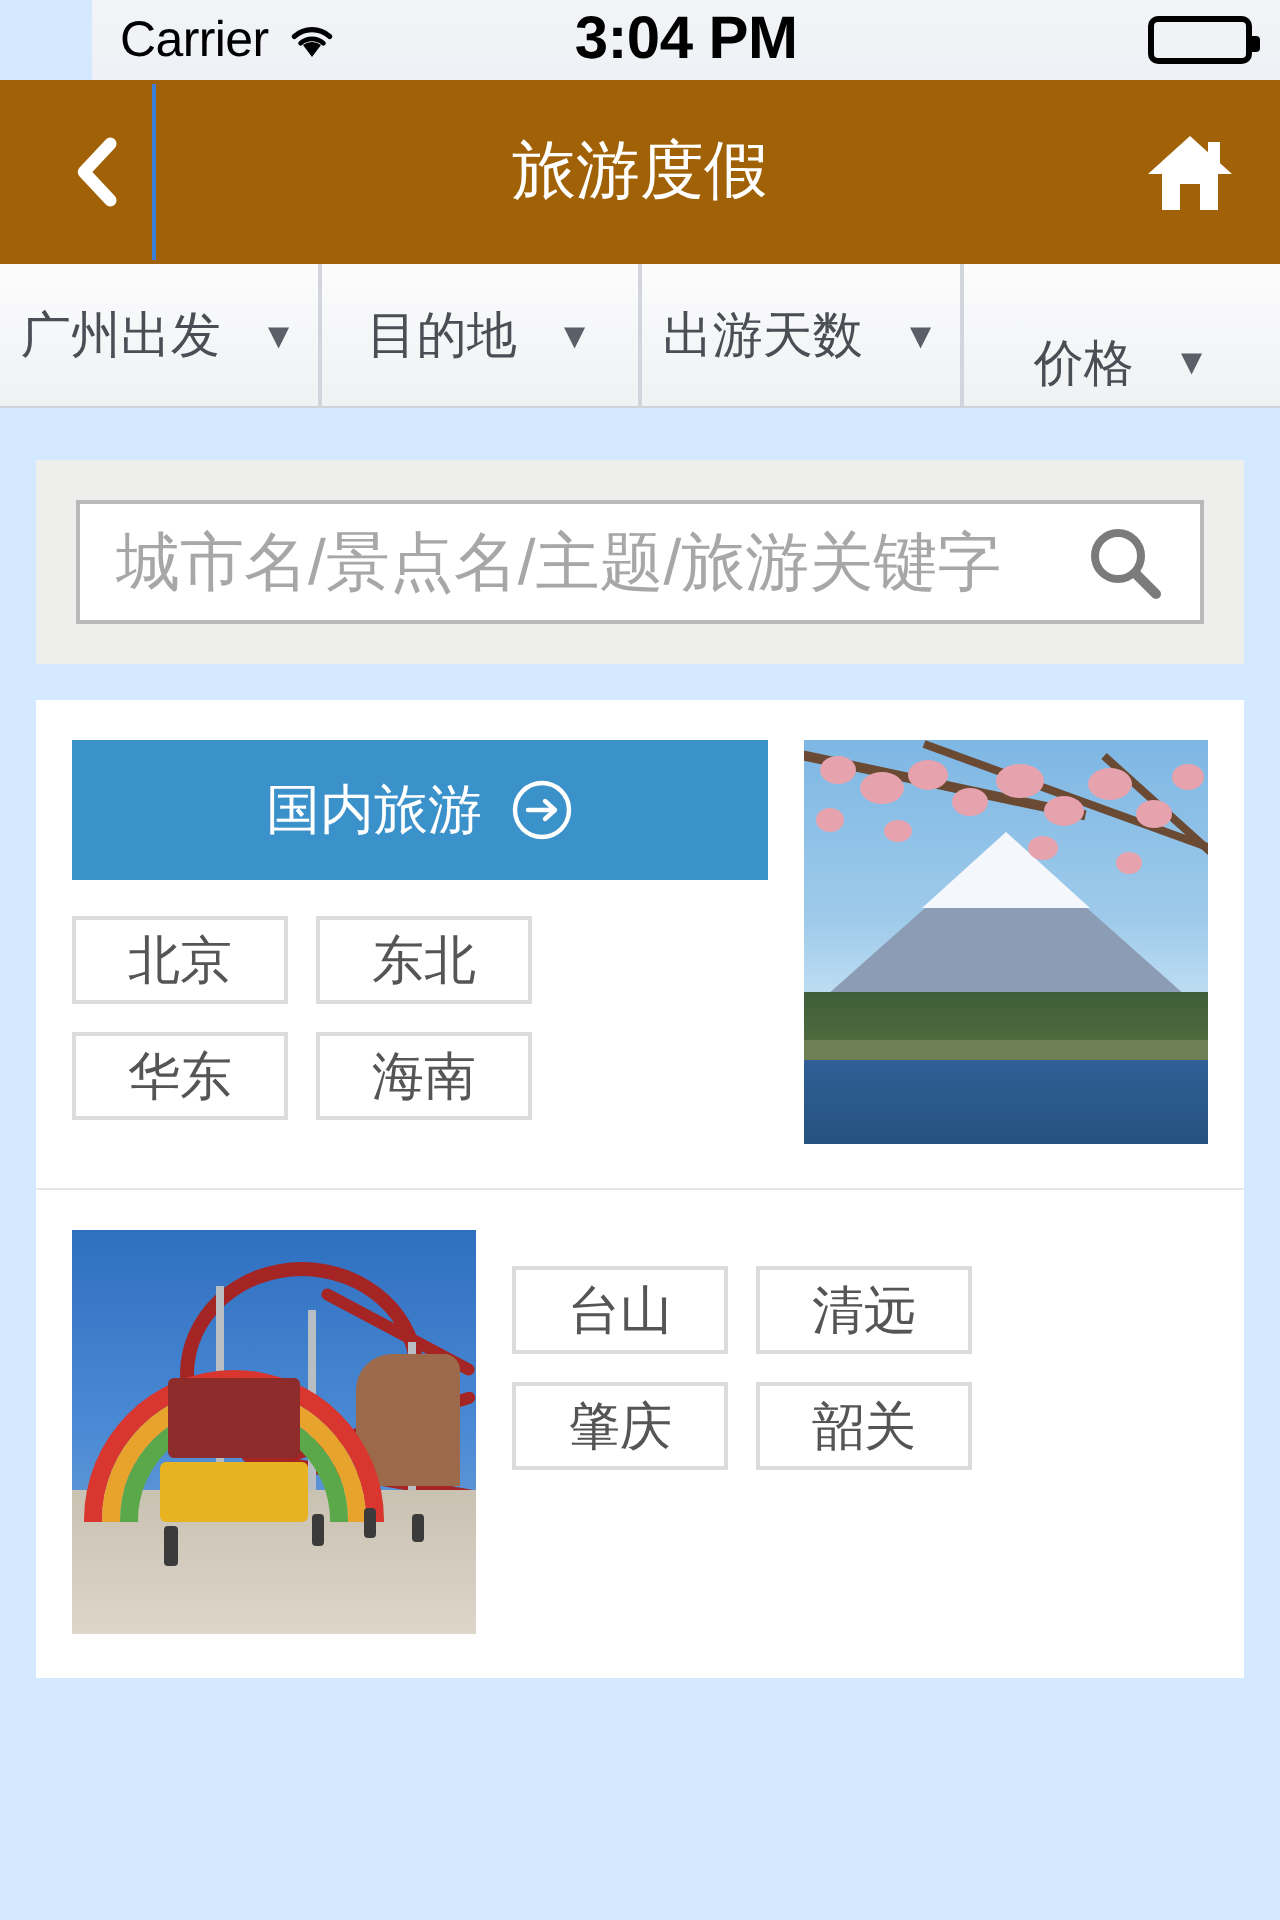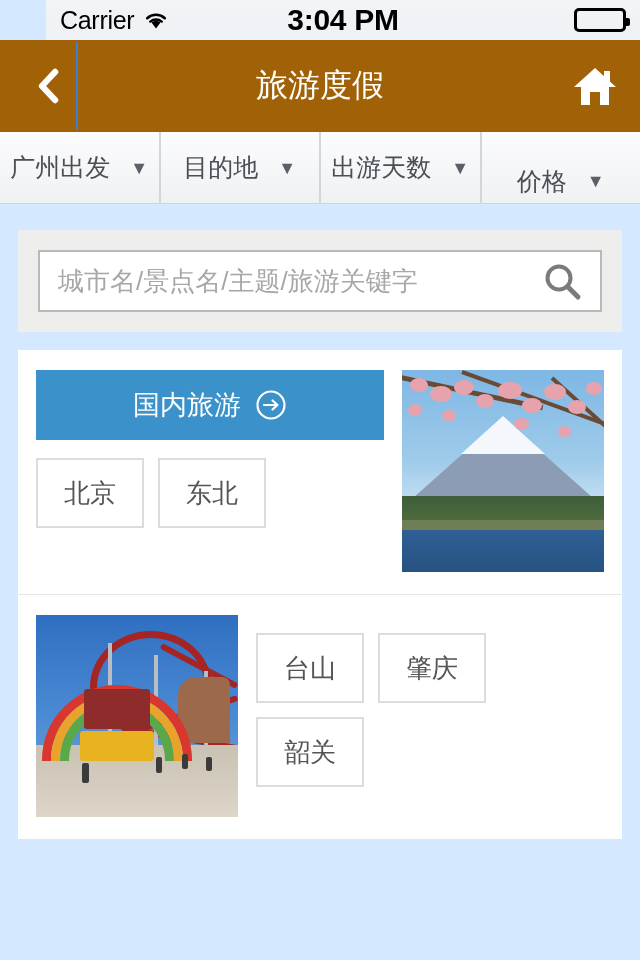--- a/index.html
+++ b/index.html
@@ -94,21 +94,21 @@
   }
   .search-box {
     background: #fff;
     border: 2px solid #b9b9b9;
     height: 62px;
     display: flex; align-items: center;
     padding: 0 18px;
   }
   .search-input {
     flex: 1; border: none; outline: none;
-    font-size: 26px; color: #3a3a3a;
+    font-size: 32px; color: #3a3a3a;
     font-family: inherit; background: transparent;
   }
   .search-input::placeholder { color: #a7a7a7; }
   .search-icon { width: 40px; height: 40px; flex: none; }
 
   .card { background: #fff; }
   .section {
     display: flex;
     padding: 20px 18px 22px 18px;
     gap: 18px;
@@ -124,21 +124,21 @@
     display: flex; align-items: center; justify-content: center; gap: 14px;
     color: #fff; font-size: 27px;
     cursor: pointer;
   }
   .arrow-icon { width: 32px; height: 32px; flex: none; }
 
   .tags { display: flex; flex-wrap: wrap; gap: 14px; margin-top: 18px; }
   .tag {
     width: calc(50% - 67px);
     min-width: 108px;
-    height: 70px;
+    height: 44px;
     border: 2px solid #dcdcdc;
     background: #fff;
     display: flex; align-items: center; justify-content: center;
     font-size: 26px; color: #555;
     cursor: pointer;
   }
 
   .thumb {
     width: 202px; height: 202px; flex: none;
     position: relative; overflow: hidden;
@@ -265,20 +265,22 @@
               <svg viewBox="0 0 32 32" width="32" height="32">
                 <circle cx="16" cy="16" r="13.5" stroke="#fff" stroke-width="2.2" fill="none"></circle>
                 <path d="M9 16 H22" stroke="#fff" stroke-width="2.2" stroke-linecap="round"></path>
                 <path d="M17.5 11.5 L22.5 16 L17.5 20.5" stroke="#fff" stroke-width="2.2" fill="none" stroke-linecap="round" stroke-linejoin="round"></path>
               </svg>
             </span>
           </div>
           <div class="tags">
             <div class="tag">北京</div>
             <div class="tag">东北</div>
+            <div class="tag">华东</div>
+            <div class="tag">海南</div>
           </div>
         </div>
         <div class="thumb">
           <div class="fuji-sky"></div>
           <div class="fuji-mtn"></div>
           <div class="fuji-snow"></div>
           <div class="fuji-trees"></div>
           <div class="fuji-town"></div>
           <div class="fuji-lake"></div>
           <div class="branch" style="left:-6px; top:4px; width:150px; height:5px; transform:rotate(12deg);"></div>
@@ -297,20 +299,21 @@
           <div class="blossom" style="left:112px; top:48px; width:15px; height:12px;"></div>
           <div class="blossom" style="left:156px; top:56px; width:13px; height:11px;"></div>
           <div class="blossom" style="left:6px; top:34px; width:14px; height:12px;"></div>
         </div>
       </div>
 
       <div class="section reverse">
         <div class="sec-main">
           <div class="tags">
             <div class="tag">台山</div>
+            <div class="tag">清远</div>
             <div class="tag">肇庆</div>
             <div class="tag">韶关</div>
           </div>
         </div>
         <div class="thumb">
           <div class="hv-sky"></div>
           <div class="hv-loop"></div>
           <div class="hv-track" style="left:100px; top:96px; width:104px; height:6px; transform:rotate(-18deg);"></div>
           <div class="hv-track" style="left:84px; top:120px; width:120px; height:6px; transform:rotate(10deg);"></div>
           <div class="hv-track" style="left:120px; top:48px; width:86px; height:6px; transform:rotate(28deg);"></div>

